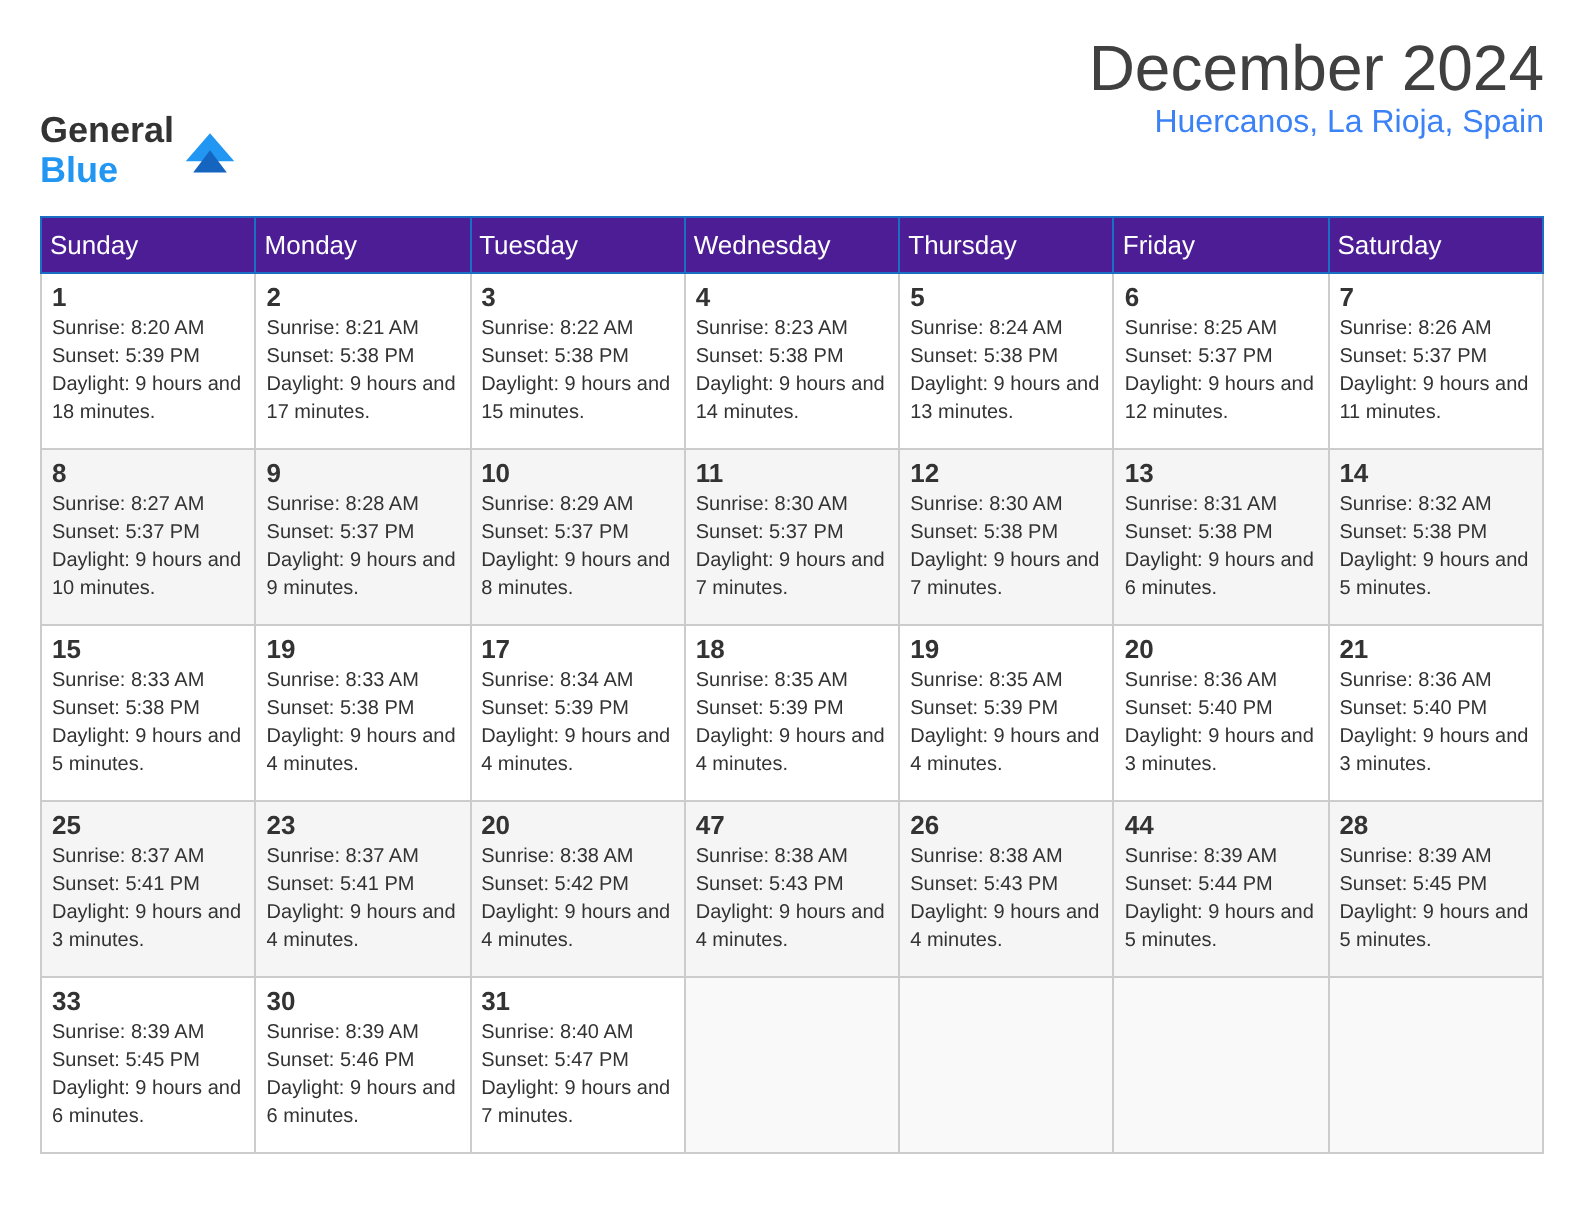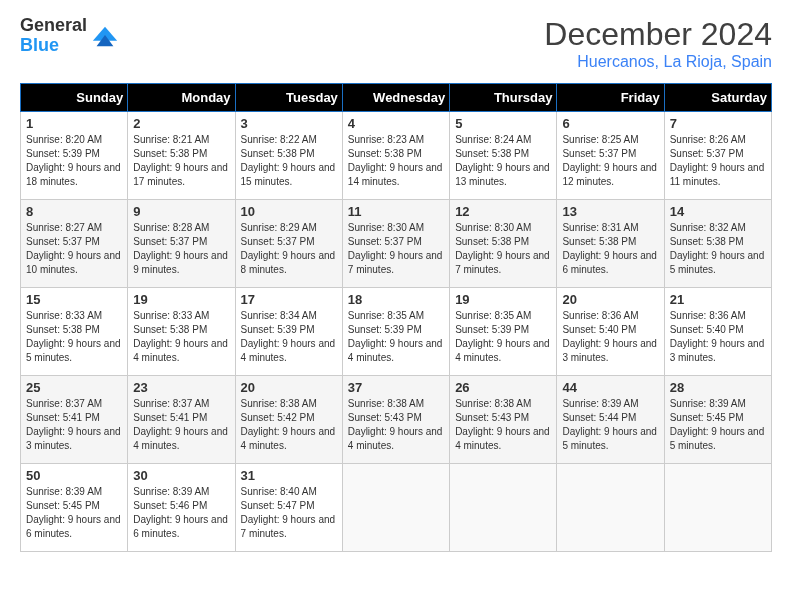--- a/index.html
+++ b/index.html
@@ -18,20 +18,21 @@
     }
     .header {
       display: flex;
       justify-content: space-between;
       align-items: flex-start;
       margin-bottom: 12px;
     }
     .logo {
       display: flex;
       align-items: flex-start;
+      margin-top: 40px;
     }
     .logo-text {
       font-size: 18px;
       font-weight: bold;
       color: #333;
       line-height: 1.1;
     }
     .logo-text .general { display: block; }
     .logo-text .blue { display: block; color: #2196F3; }
     .logo-icon {
@@ -50,26 +51,26 @@
     .location {
       font-size: 16px;
       color: #3b82f6;
     }
     .calendar {
       width: 100%;
       border-collapse: collapse;
       table-layout: fixed;
     }
     .calendar thead tr th {
-      background: #000000;
+      background: #4c1d95;
       color: #fff;
       font-size: 13px;
-      font-weight: bold;
+      font-weight: normal;
       padding: 6px 4px;
-      text-align: right;
+      text-align: left;
       border: 1px solid #1a6fc4;
     }
     .calendar tbody tr td {
       border: 1px solid #ccc;
       vertical-align: top;
       padding: 4px 5px;
       font-size: 10.5px;
       color: #333;
       height: 88px;
       background: #fff;
@@ -225,39 +226,39 @@
       </td>
           <td>
         <span class="day-num">23</span>
         <span class="day-info">Sunrise: 8:37 AM<br>Sunset: 5:41 PM<br>Daylight: 9 hours and 4 minutes.</span>
       </td>
           <td>
         <span class="day-num">20</span>
         <span class="day-info">Sunrise: 8:38 AM<br>Sunset: 5:42 PM<br>Daylight: 9 hours and 4 minutes.</span>
       </td>
           <td>
-        <span class="day-num">37</span>
+        <span class="day-num">47</span>
         <span class="day-info">Sunrise: 8:38 AM<br>Sunset: 5:43 PM<br>Daylight: 9 hours and 4 minutes.</span>
       </td>
           <td>
         <span class="day-num">26</span>
         <span class="day-info">Sunrise: 8:38 AM<br>Sunset: 5:43 PM<br>Daylight: 9 hours and 4 minutes.</span>
       </td>
           <td>
         <span class="day-num">44</span>
         <span class="day-info">Sunrise: 8:39 AM<br>Sunset: 5:44 PM<br>Daylight: 9 hours and 5 minutes.</span>
       </td>
           <td>
         <span class="day-num">28</span>
         <span class="day-info">Sunrise: 8:39 AM<br>Sunset: 5:45 PM<br>Daylight: 9 hours and 5 minutes.</span>
       </td>
         </tr>
         <tr>
           <td>
-        <span class="day-num">50</span>
+        <span class="day-num">33</span>
         <span class="day-info">Sunrise: 8:39 AM<br>Sunset: 5:45 PM<br>Daylight: 9 hours and 6 minutes.</span>
       </td>
           <td>
         <span class="day-num">30</span>
         <span class="day-info">Sunrise: 8:39 AM<br>Sunset: 5:46 PM<br>Daylight: 9 hours and 6 minutes.</span>
       </td>
           <td>
         <span class="day-num">31</span>
         <span class="day-info">Sunrise: 8:40 AM<br>Sunset: 5:47 PM<br>Daylight: 9 hours and 7 minutes.</span>
       </td>

